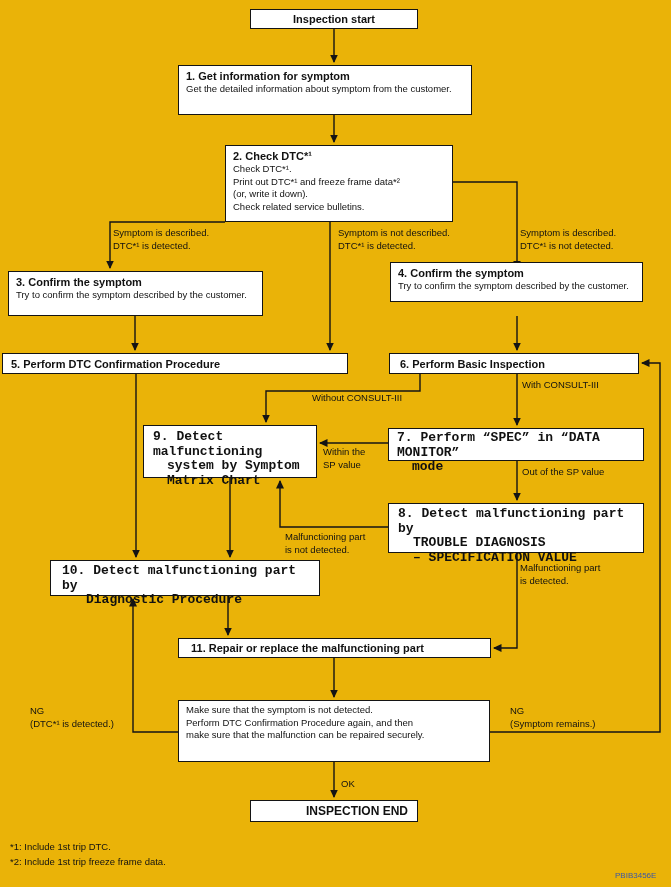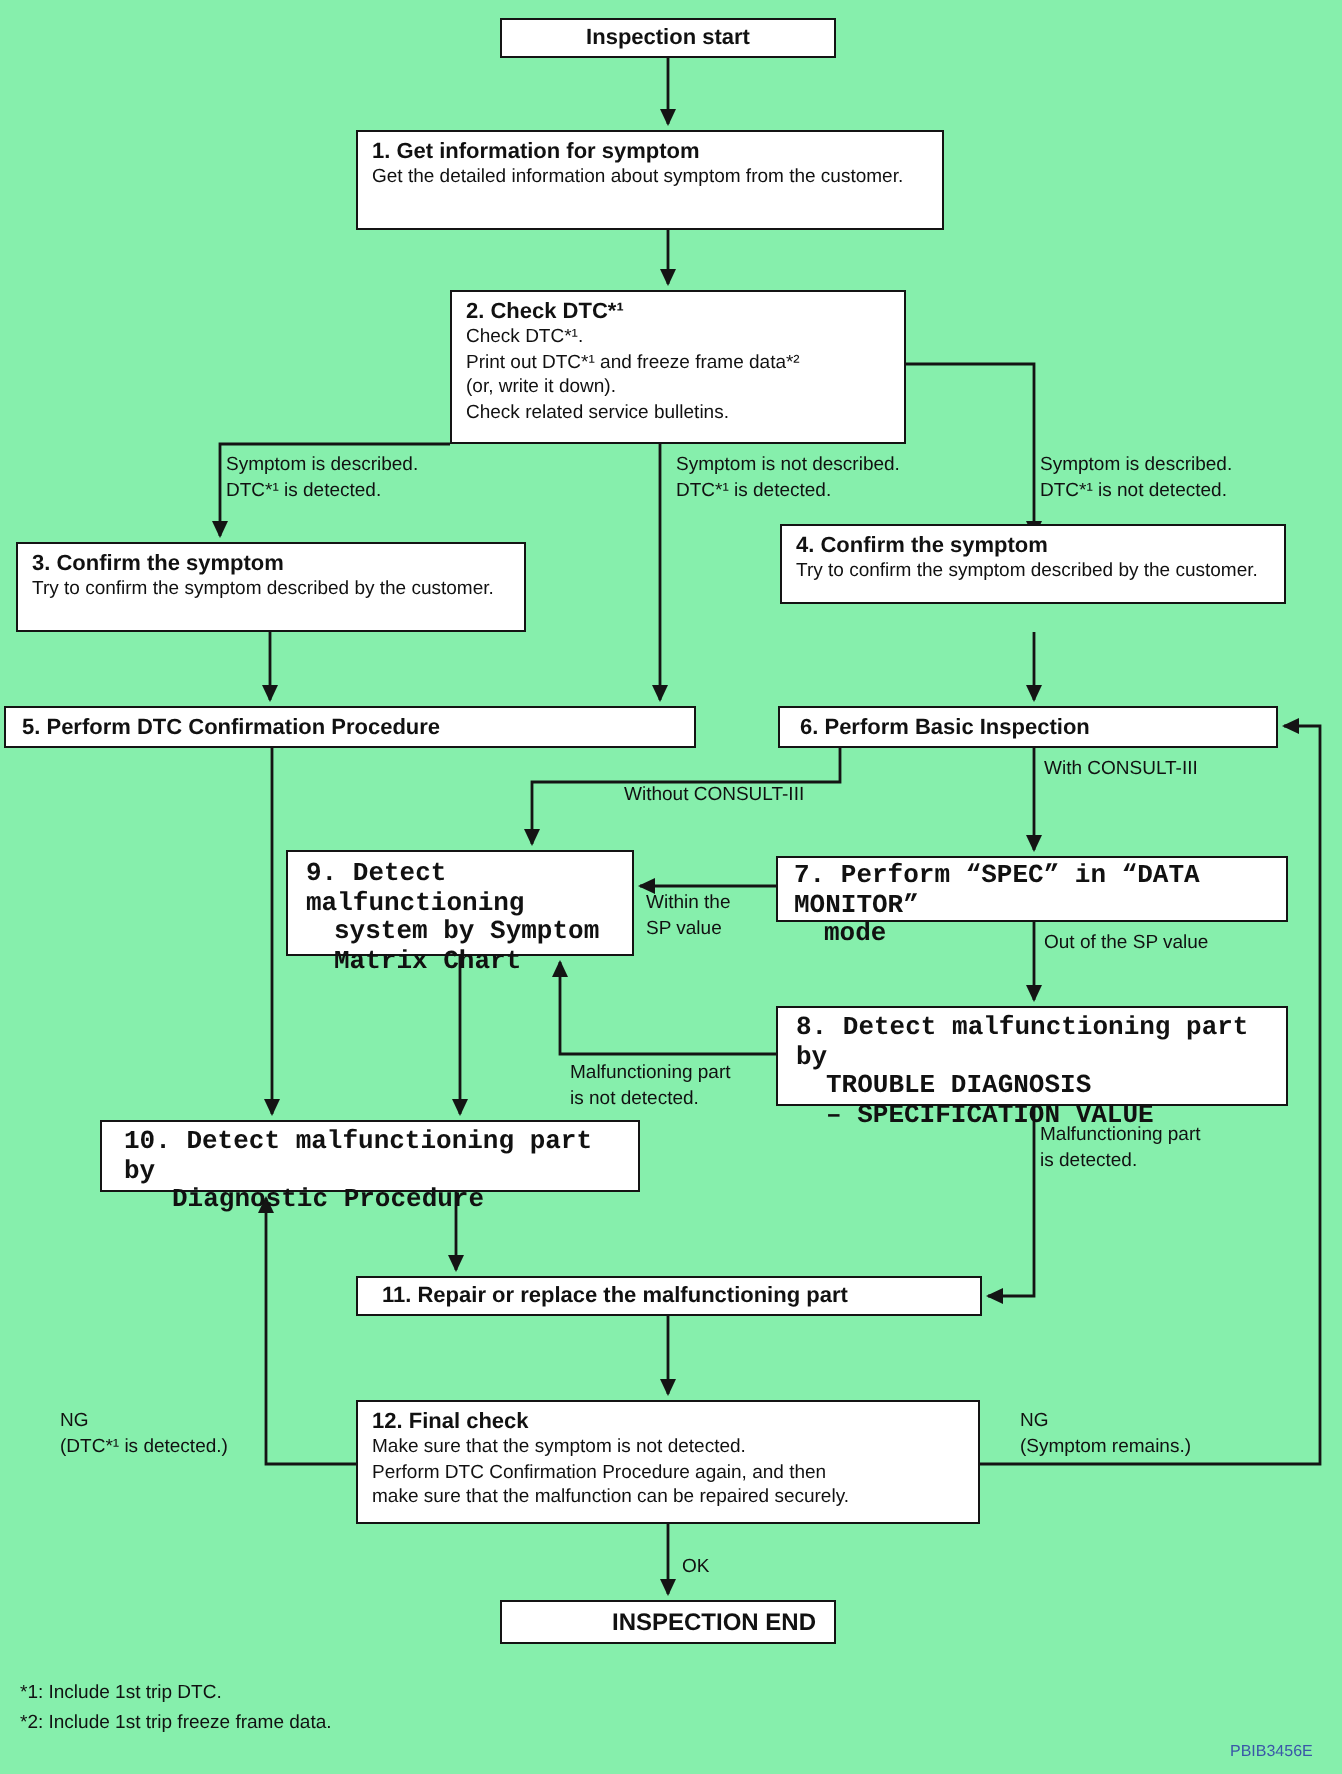--- a/index.html
+++ b/index.html
@@ -1,17 +1,17 @@
 <!DOCTYPE html>
 <html><head>
 <meta charset="utf-8">
 <style>
   html,body{margin:0;padding:0;background:#fff;}
   #canvas{
-    position:relative;width:671px;height:887px;background:#86efac;
+    position:relative;width:671px;height:887px;background:#eab308;
     font-family:"Liberation Sans","DejaVu Sans",sans-serif;color:#111;
     overflow:hidden;
   }
   #wires{position:absolute;left:0;top:0;width:671px;height:887px;}
   .node{
     position:absolute;background:#fff;border:1.5px solid #141414;
     box-sizing:border-box;
   }
   .node .title{display:block;font-weight:bold;font-size:11px;line-height:14px;}
   .node .body{display:block;font-size:9.5px;line-height:12.5px;}
@@ -120,21 +120,20 @@
   <div class="node" style="left:50px;top:560px;width:270px;height:36px;padding:3px 2px 0 11px;">
     <span class="tline">10. Detect malfunctioning part by</span>
     <span class="tline ind24">Diagnostic Procedure</span>
   </div>
 
   <div class="node vcent" style="left:178px;top:638px;width:313px;height:20px;padding-left:12px;">
     <span class="title">11. Repair or replace the malfunctioning part</span>
   </div>
 
   <div class="node pad" style="left:178px;top:700px;width:312px;height:62px;">
-    <span class="title">12. Final check</span>
     <span class="bline">Make sure that the symptom is not detected.</span>
     <span class="bline">Perform DTC Confirmation Procedure again, and then</span>
     <span class="bline">make sure that the malfunction can be repaired securely.</span>
   </div>
 
   <div class="node center startend" style="left:250px;top:800px;width:168px;height:22px;font-size:12px;padding-left:46px;">
     <span>INSPECTION END</span>
   </div>
 
   <div class="elabel" style="left:113px;top:227px;">

